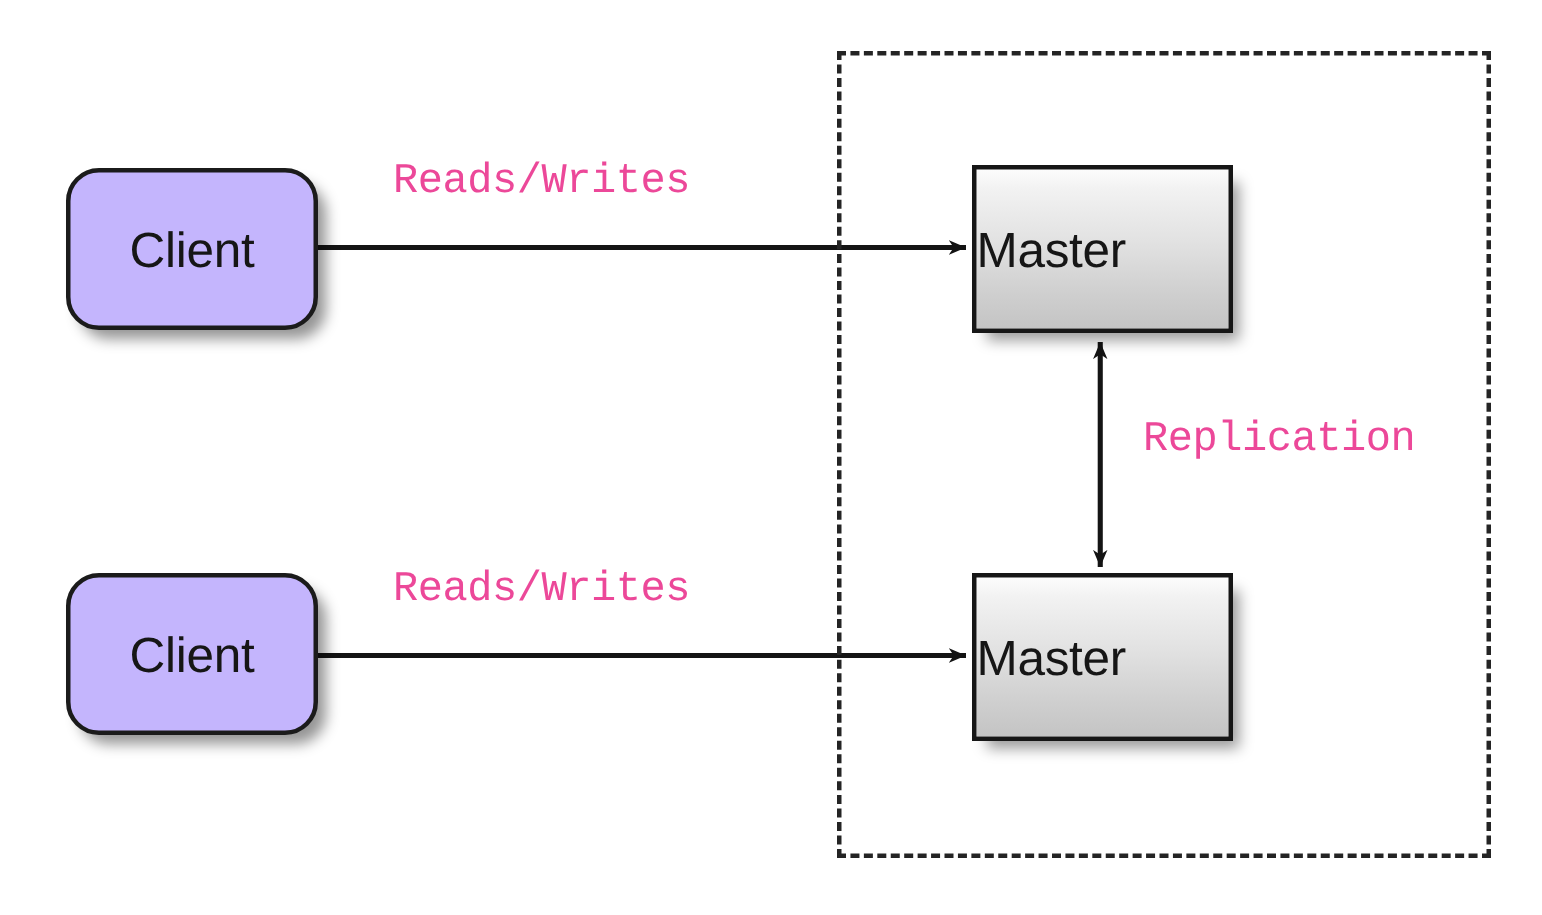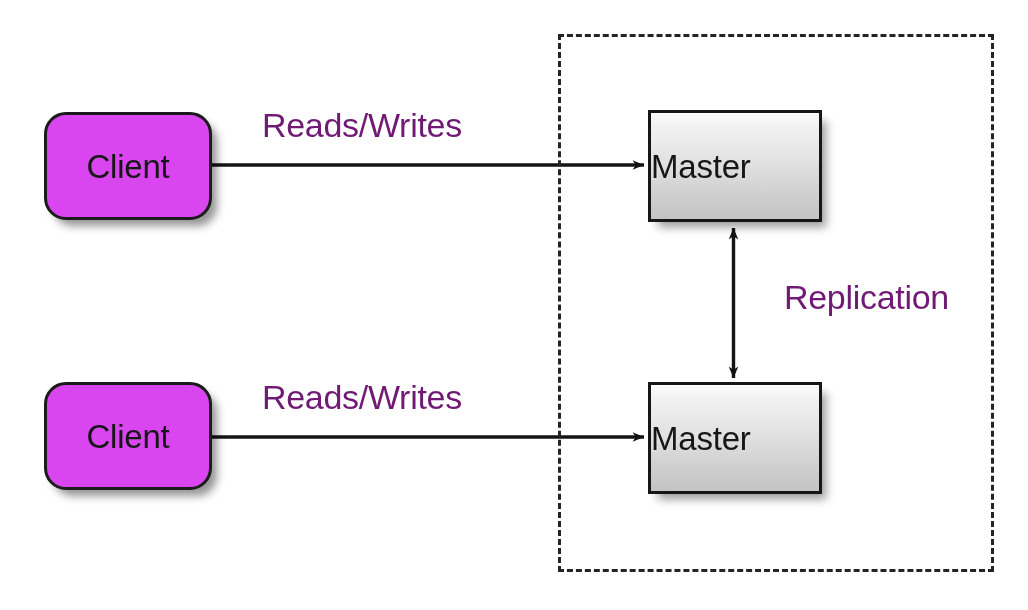--- a/index.html
+++ b/index.html
@@ -36,34 +36,34 @@
     font-weight: 400;
     color: #161616;
     white-space: nowrap;
     letter-spacing: -0.2px;
     text-align: center;
     line-height: 1;
     pointer-events: none;
   }
   .edge-label {
     position: absolute;
-    font-family: Liberation Sans, sans-serif;
-    font-size: 34px;
+    font-family: Liberation Mono, monospace;
+    font-size: 28px;
     font-weight: 400;
-    color: #701a75;
+    color: #ec4899;
     white-space: nowrap;
     letter-spacing: -0.3px;
     line-height: 1;
     pointer-events: none;
   }
   
   .client-node {
     position: absolute;
     box-sizing: border-box;
-    background: #d946ef;
+    background: #c4b5fd;
     border: 3.5px solid #1b1b1b;
     border-radius: 22px;
     box-shadow: 7px 8px 9px -2px rgba(0,0,0,0.42);
     display: flex;
     align-items: center;
     justify-content: center;
   }
   .client-node .node-label { position: static; }
   
   .master-node {
@@ -125,15 +125,15 @@
   </div>
 
   <div class="master-node" style="left:648px; top:382px; width:174px; height:112px;">
     <span class="node-label">Master</span>
   </div>
 
   <div class="edge-label" style="left:262px; top:108px;">Reads/Writes</div>
 
   <div class="edge-label" style="left:262px; top:380px;">Reads/Writes</div>
 
-  <div class="edge-label" style="left:784px; top:280px;">Replication</div>
+  <div class="edge-label" style="left:762px; top:280px;">Replication</div>
 
 </div>
 
 </body></html>

